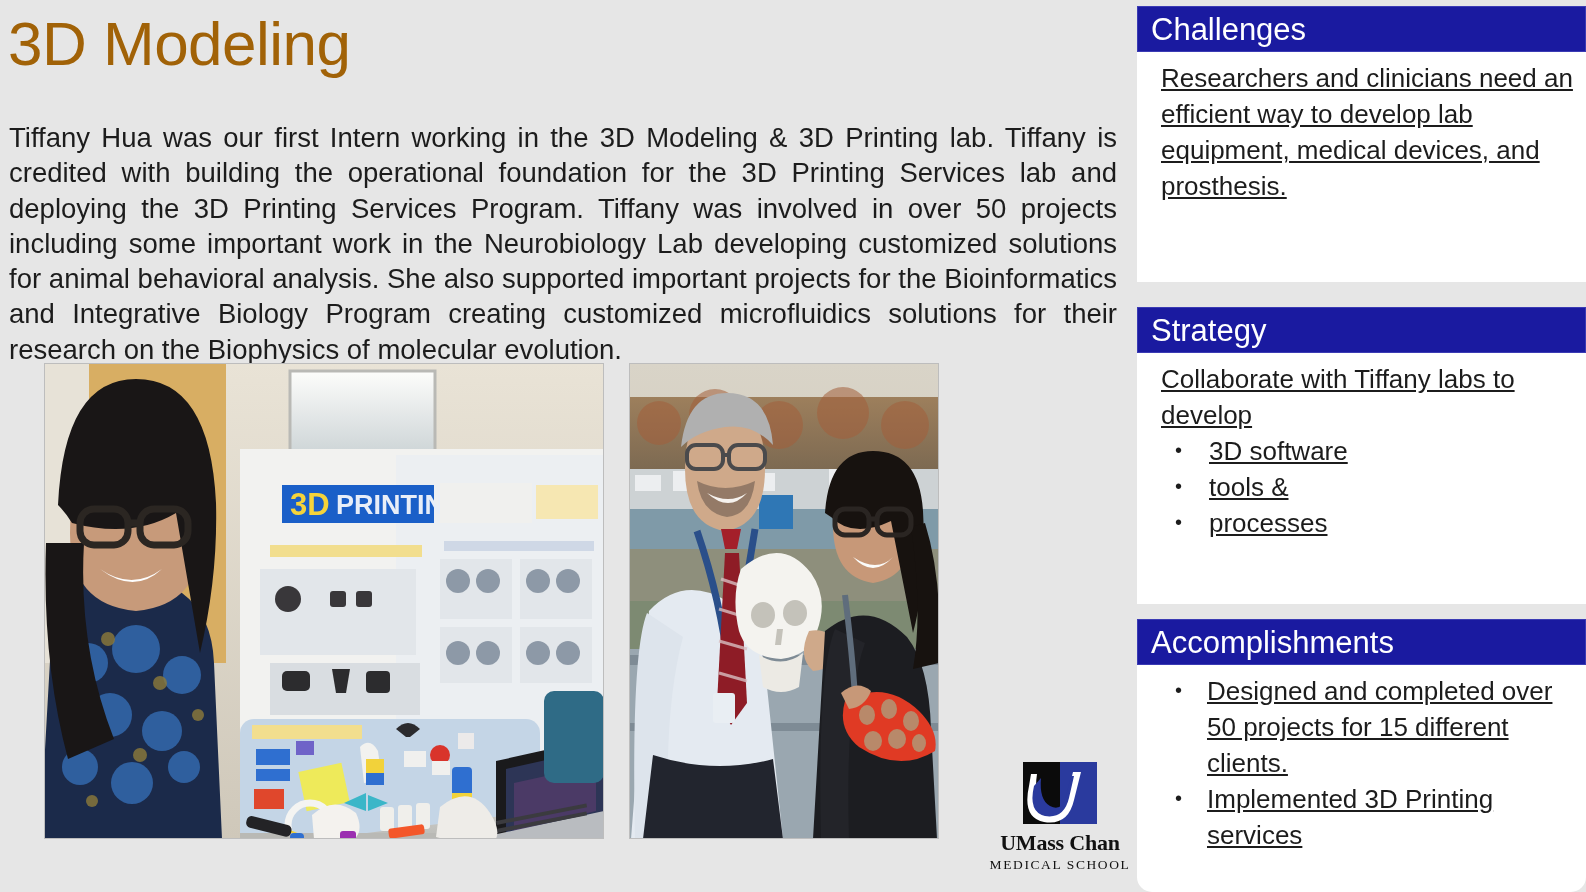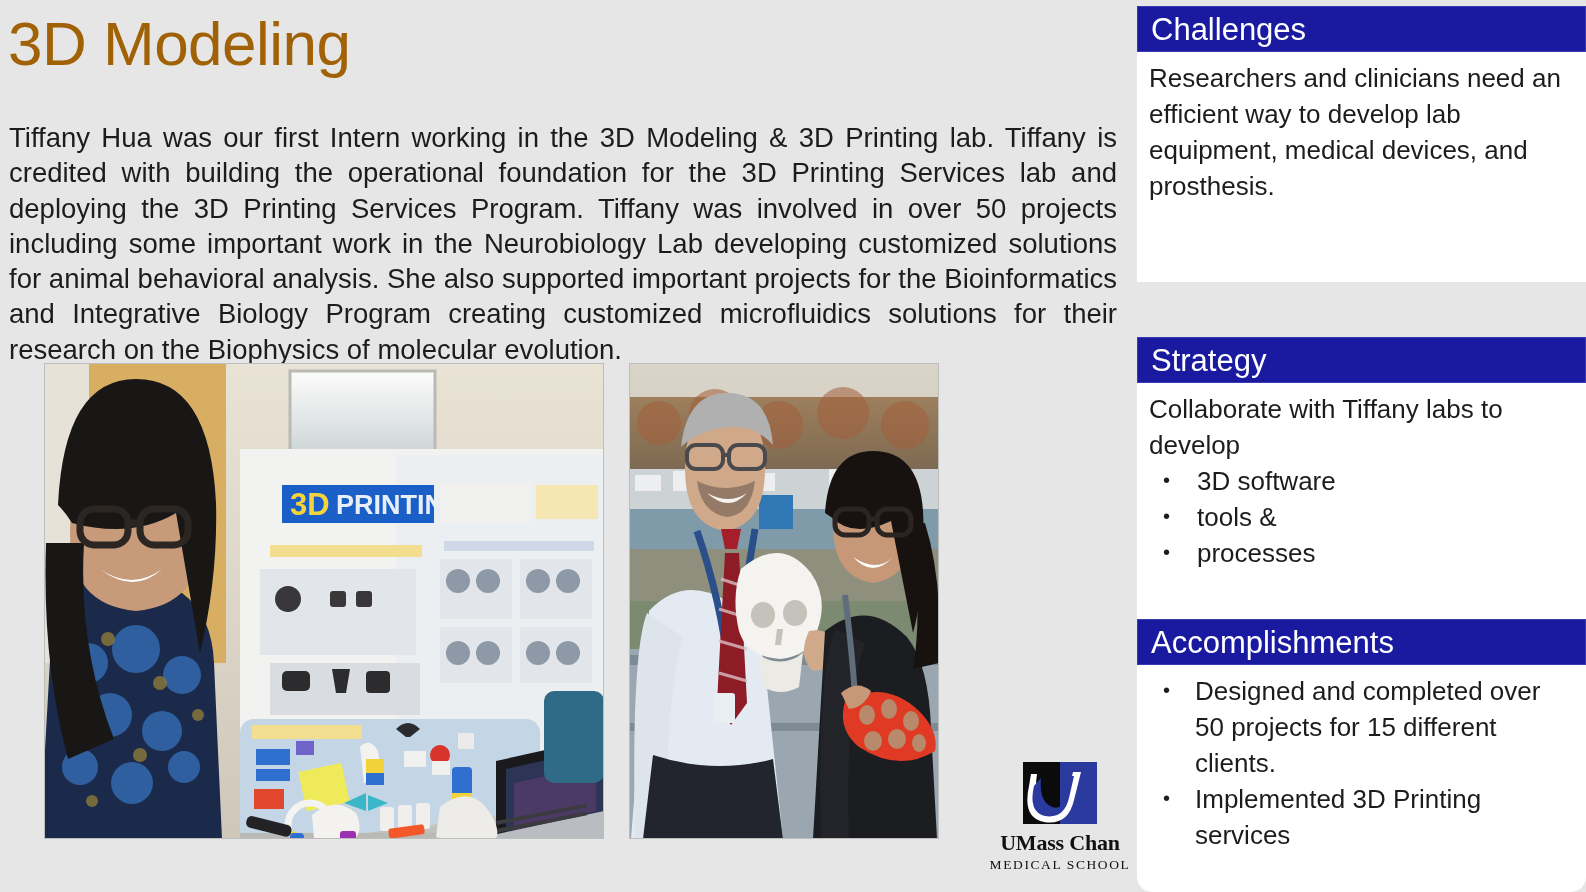--- a/index.html
+++ b/index.html
@@ -120,24 +120,25 @@
     color: #ffffff;
     font-size: 31px;
     line-height: 46px;
     height: 46px;
     padding-left: 13px;
     box-sizing: border-box;
     overflow: hidden;
     white-space: nowrap;
   }
   .panel-body {
-    padding: 8px 10px 6px 12px;
+    padding: 8px 10px 6px 24px;
     font-size: 26px;
     line-height: 36px;
     color: #1c1c1c;
+    text-decoration: underline;
   }
   .panel-body p { margin: 0; }
   .bullets {
     list-style: none;
     margin: 0;
     padding: 0;
   }
   .bullets li {
     position: relative;
     padding-left: 48px;
@@ -150,21 +151,21 @@
     content: "\2022";
     position: absolute;
     left: 14px;
     top: -1px;
     font-size: 20px;
     color: #1c1c1c;
   }
   .bullets.tight li { padding-left: 46px; }
 
   #panel-challenges { top: 6px; height: 276px; }
-  #panel-strategy   { top: 307px; height: 297px; margin-top: 30px; }
+  #panel-strategy   { top: 307px; height: 297px; }
   #panel-accomplishments { top: 619px; height: 273px; border-radius: 15px; }
 </style>
 </head>
 <body>
 
 <div class="slide">
 
   <div class="left-col">
 
     <div class="slide-title">3D Modeling</div>

